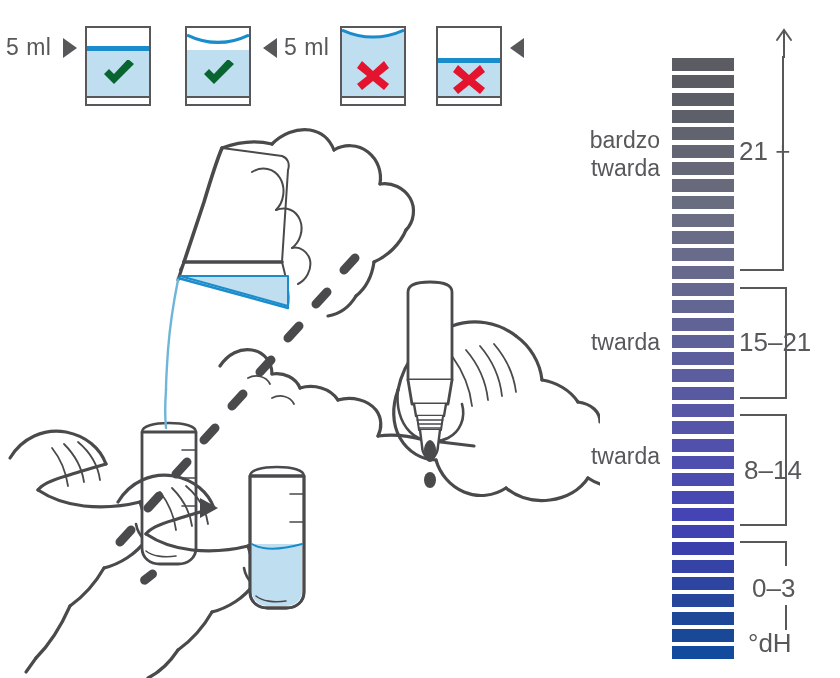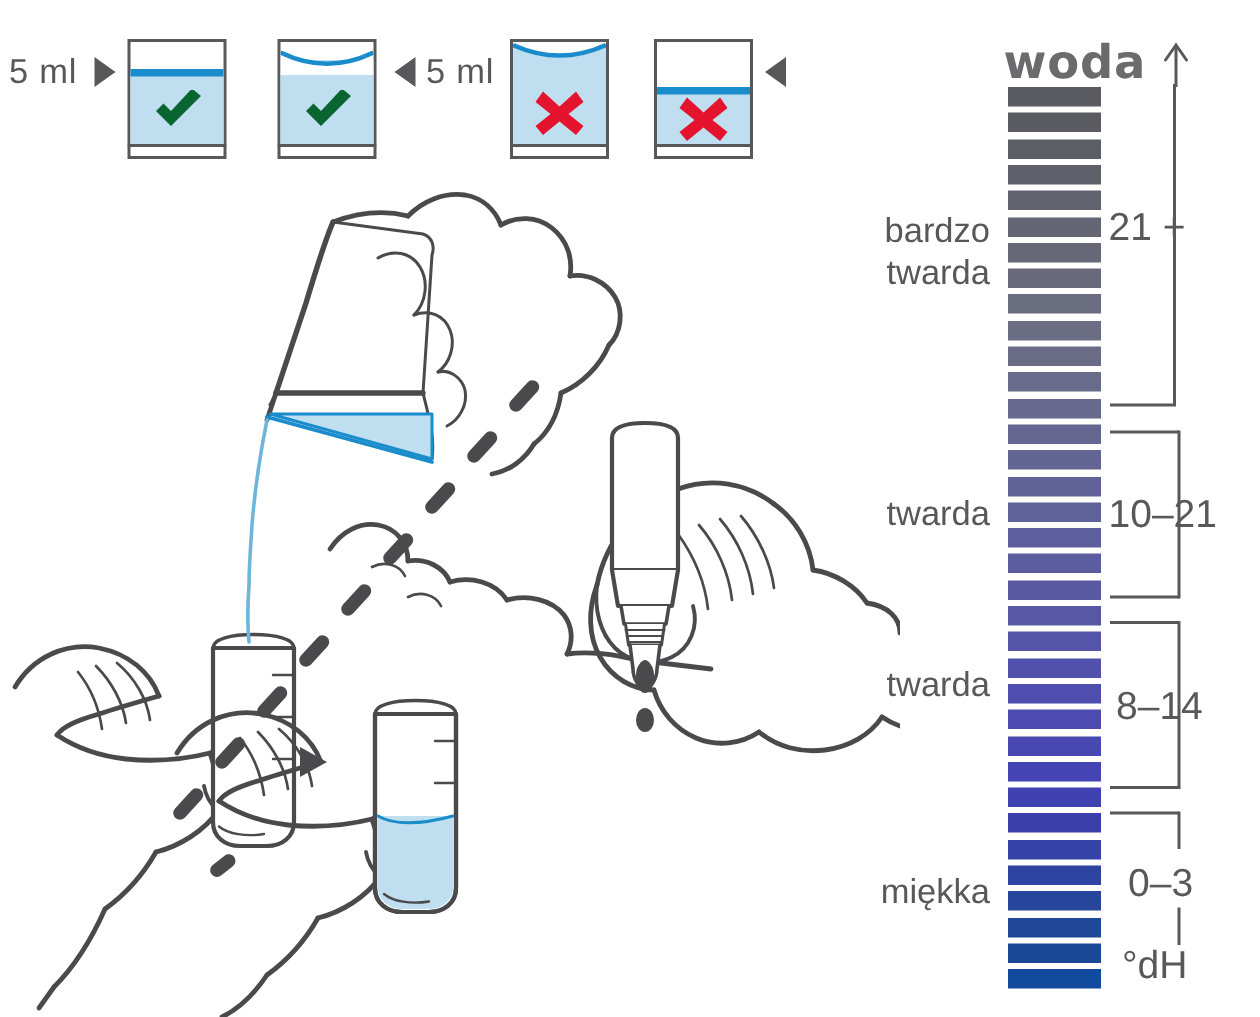--- a/index.html
+++ b/index.html
@@ -279,21 +279,20 @@
         <path d="M250 366 L250 482 C250 492 258 498 268 498 L286 498 C296 498 304 492 304 482 L304 366 Z" stroke-width="2.8"></path>
         <path d="M250 366 C250 360 262 357 277 357 C292 357 304 360 304 366" stroke-width="2.4"></path>
         <path d="M252 434 C262 440 280 440 302 434" stroke="#1b8ccb" stroke-width="2"></path>
         <path d="M256 486 C262 491 274 493 286 491" stroke-width="1.6"></path>
         <path d="M290 384 L304 384" stroke-width="1.6"></path>
         <path d="M290 412 L304 412" stroke-width="1.6"></path>
       </g>
     </svg>
   </div>
 
-  <div class="woda">woda</div>
 
   <svg class="arrow-up" style="position:absolute;left:774px;top:28px;" width="20" height="30" viewBox="0 0 20 30">
     <path d="M10 2 L10 30" stroke="#58585b" stroke-width="2" fill="none"></path>
     <path d="M3 12 L10 2 L17 12" stroke="#58585b" stroke-width="2" fill="none" stroke-linecap="round"></path>
   </svg>
 
   <div class="scale" id="scale">
       <div class="bar" style="top: 0px; height: 13px; background: rgb(90, 92, 97);"></div>
       <div class="bar" style="top: 17.3px; height: 13px; background: rgb(90, 92, 97);"></div>
       <div class="bar" style="top: 34.6px; height: 13px; background: rgb(92, 94, 101);"></div>
@@ -324,36 +323,33 @@
       <div class="bar" style="top: 467.1px; height: 13px; background: rgb(63, 66, 176);"></div>
       <div class="bar" style="top: 484.4px; height: 13px; background: rgb(58, 63, 171);"></div>
       <div class="bar" style="top: 501.7px; height: 13px; background: rgb(52, 67, 165);"></div>
       <div class="bar" style="top: 519px; height: 13px; background: rgb(45, 69, 160);"></div>
       <div class="bar" style="top: 536.3px; height: 13px; background: rgb(38, 70, 155);"></div>
       <div class="bar" style="top: 553.6px; height: 13px; background: rgb(30, 71, 152);"></div>
       <div class="bar" style="top: 570.9px; height: 13px; background: rgb(24, 72, 150);"></div>
       <div class="bar" style="top: 588.2px; height: 13px; background: rgb(18, 74, 158);"></div>
     </div>
 
-  <div class="slabel" style="left:520px;top:139px;">
+  <div class="slabel" style="left:520px;top:126px;">
     <div>bardzo</div>
     <div>twarda</div>
   </div>
   <div class="slabel" style="left:520px;top:328px;">
     <div>twarda</div>
   </div>
   <div class="slabel" style="left:520px;top:442px;">
     <div>twarda</div>
   </div>
-  <div class="slabel" style="left:520px;top:580px;">
-    <div>miękka</div>
-  </div>
 
   <div class="rlabel" style="left:739px;top:136px;">21 +</div>
-  <div class="rlabel" style="left:739px;top:327px;">10–21</div>
+  <div class="rlabel" style="left:739px;top:327px;">15–21</div>
   <div class="rlabel" style="left:744px;top:455px;">8–14</div>
   <div class="rlabel" style="left:752px;top:573px;">0–3</div>
   <div class="rlabel" style="left:748px;top:628px;">°dH</div>
 
   <div class="vline" style="left:782px;top:56px;height:214px;"></div>
   <div class="hline" style="left:740px;top:269px;width:44px;"></div>
 
   <div class="hline" style="left:740px;top:287px;width:46px;"></div>
   <div class="vline" style="left:785px;top:287px;height:112px;"></div>
   <div class="hline" style="left:740px;top:397px;width:46px;"></div>

